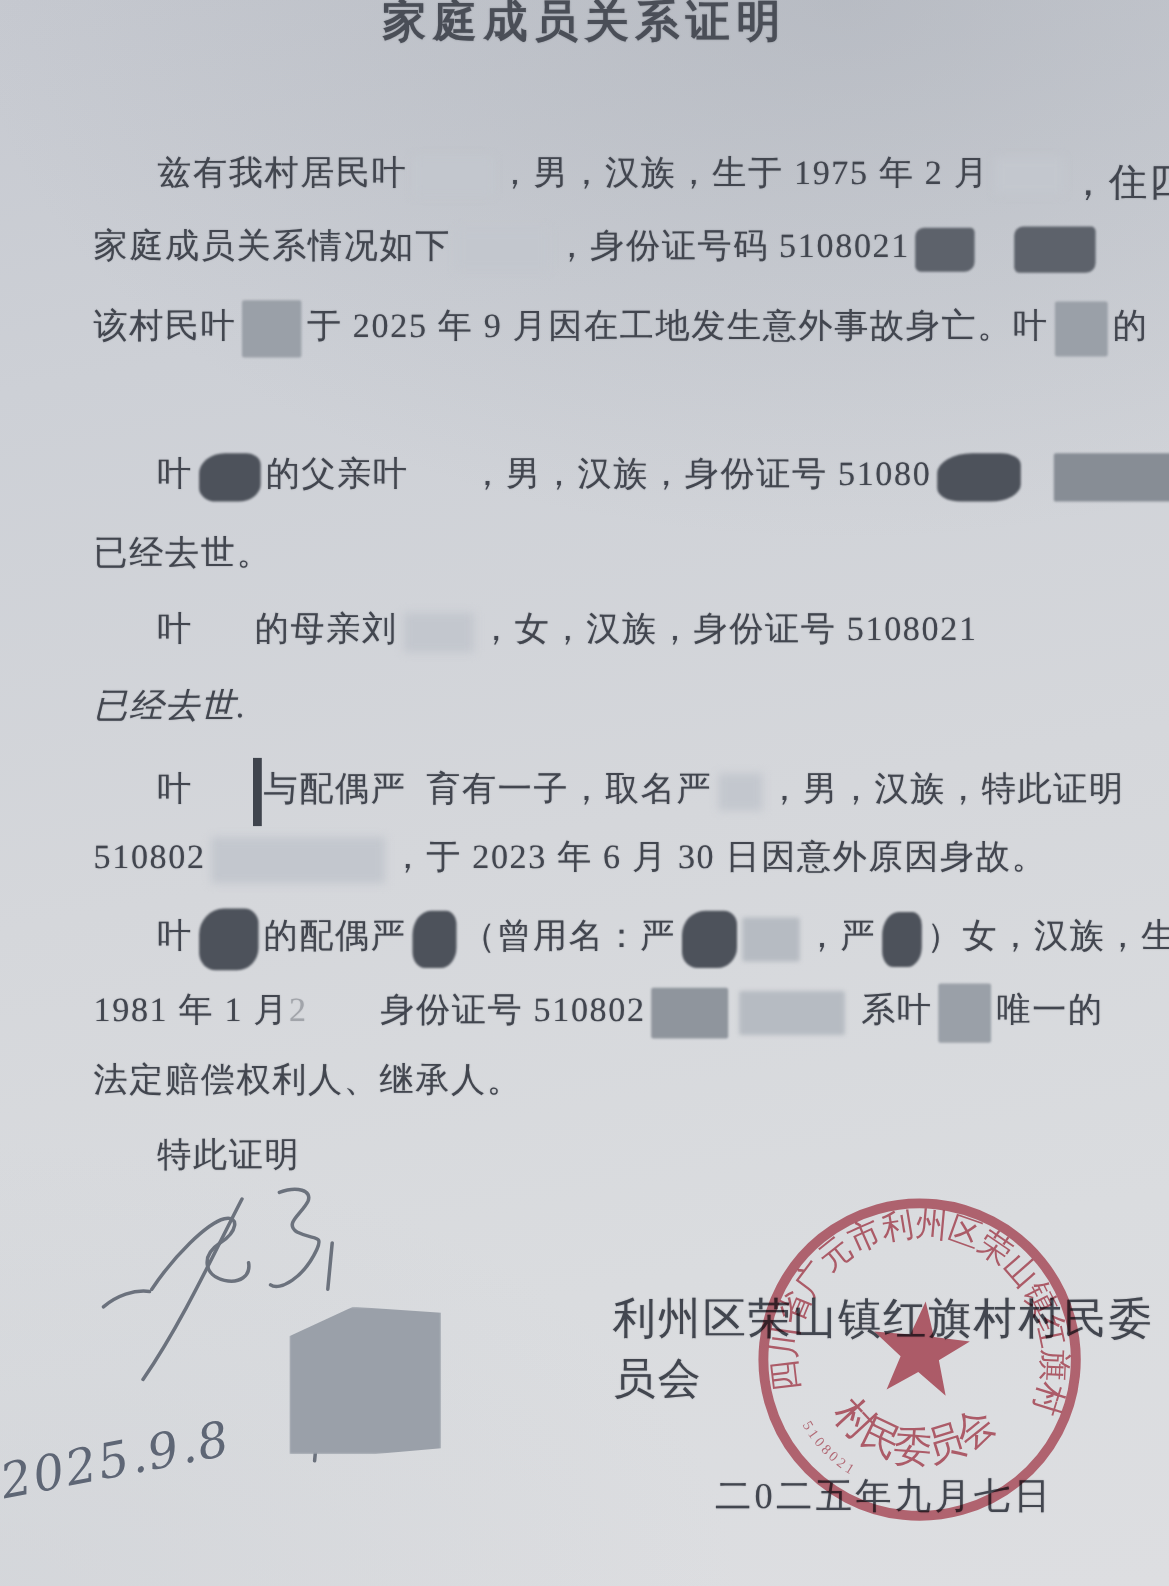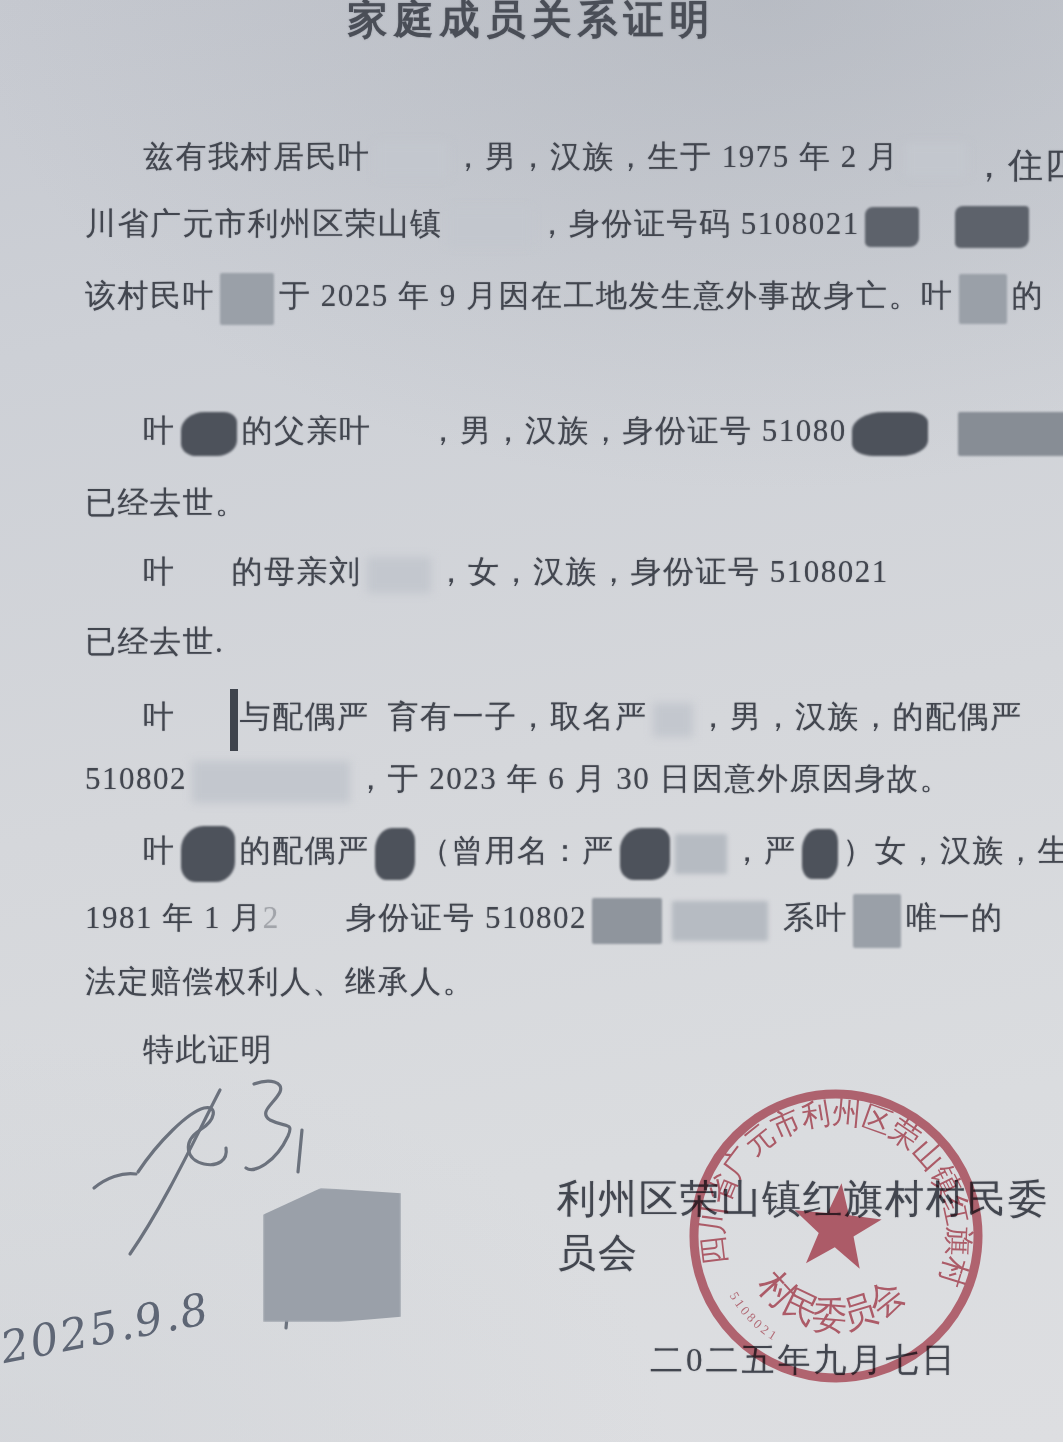--- a/index.html
+++ b/index.html
@@ -52,46 +52,46 @@
 
 <div class="page">
 
   <div class="title">家庭成员关系证明</div>
 
   <div class="line" style="top:132px;left:143px;">
     <span>兹有我村居民叶</span><span class="red blur" style="width:72px;height:36px;"></span><span>，男，汉族，生于 1975 年 2 月</span><span class="red blur" style="width:62px;height:34px;"></span><span style="display:inline-block;transform:translateY(10px);font-size:35px;">，住四</span>
   </div>
 
   <div class="line" style="top:203px;left:85px;">
-    <span>川省广元市利州区荣山镇</span><span class="red blur" style="width:84px;height:38px;"></span><span>，身份证号码 5108021</span><span class="red dark" style="width:54px;height:40px;"></span><span class="sp" style="width:26px;"></span><span class="red dark" style="width:74px;height:42px;"></span>
+    <span>家庭成员关系情况如下</span><span class="red blur" style="width:84px;height:38px;"></span><span>，身份证号码 5108021</span><span class="red dark" style="width:54px;height:40px;"></span><span class="sp" style="width:26px;"></span><span class="red dark" style="width:74px;height:42px;"></span>
   </div>
 
   <div class="line" style="top:273px;left:85px;">
     <span>该村民叶</span><span class="red gray" style="width:54px;height:52px;"></span><span>于 2025 年 9 月因在工地发生意外事故身亡。叶</span><span class="red gray" style="width:48px;height:50px;"></span><span>的</span>
   </div>
 
 
   <div class="line" style="top:410px;left:143px;">
     <span>叶</span><span class="red blob" style="width:56px;height:44px;"></span><span>的父亲叶</span><span class="sp" style="width:56px;"></span><span>，男，汉族，身份证号 51080</span><span class="red blob" style="width:76px;height:44px;"></span><span class="sp" style="width:20px;"></span><span class="red gray" style="width:110px;height:44px;background:#878d95;"></span>
   </div>
 
   <div class="line" style="top:482px;left:85px;">
     <span>已经去世。</span>
   </div>
 
   <div class="line" style="top:551px;left:143px;">
     <span>叶</span><span class="sp" style="width:56px;"></span><span>的母亲刘</span><span class="red blur" style="width:64px;height:36px;"></span><span>，女，汉族，身份证号 5108021</span>
   </div>
 
-  <div class="line" style="top:621px;left:85px;">
+  <div class="line" style="top:621px;left:85px;font-style:italic;">
     <span>已经去世.</span>
   </div>
 
   <div class="line" style="top:689px;left:143px;">
-    <span>叶</span><span class="sp" style="width:52px;"></span><span class="red bar" style="width:8px;height:62px;margin:0 2px;"></span><span>与配偶严</span><span class="sp" style="width:18px;"></span><span>育有一子，取名严</span><span class="red blur" style="width:40px;height:34px;"></span><span>，男，汉族，的配偶严</span>
+    <span>叶</span><span class="sp" style="width:52px;"></span><span class="red bar" style="width:8px;height:62px;margin:0 2px;"></span><span>与配偶严</span><span class="sp" style="width:18px;"></span><span>育有一子，取名严</span><span class="red blur" style="width:40px;height:34px;"></span><span>，男，汉族，特此证明</span>
   </div>
 
   <div class="line" style="top:758px;left:85px;">
     <span>510802</span><span class="red blur" style="width:158px;height:42px;"></span><span>，于 2023 年 6 月 30 日因意外原因身故。</span>
   </div>
 
   <div class="line" style="top:826px;left:143px;">
     <span>叶</span><span class="red blob" style="width:54px;height:56px;"></span><span>的配偶严</span><span class="red blob" style="width:40px;height:52px;"></span><span>（曾用名：严</span><span class="red blob" style="width:50px;height:52px;"></span><span class="red ltgray" style="width:52px;height:40px;margin-left:0;"></span><span>，严</span><span class="red blob" style="width:36px;height:50px;"></span><span>）女，汉族，生于</span>
   </div>
 

